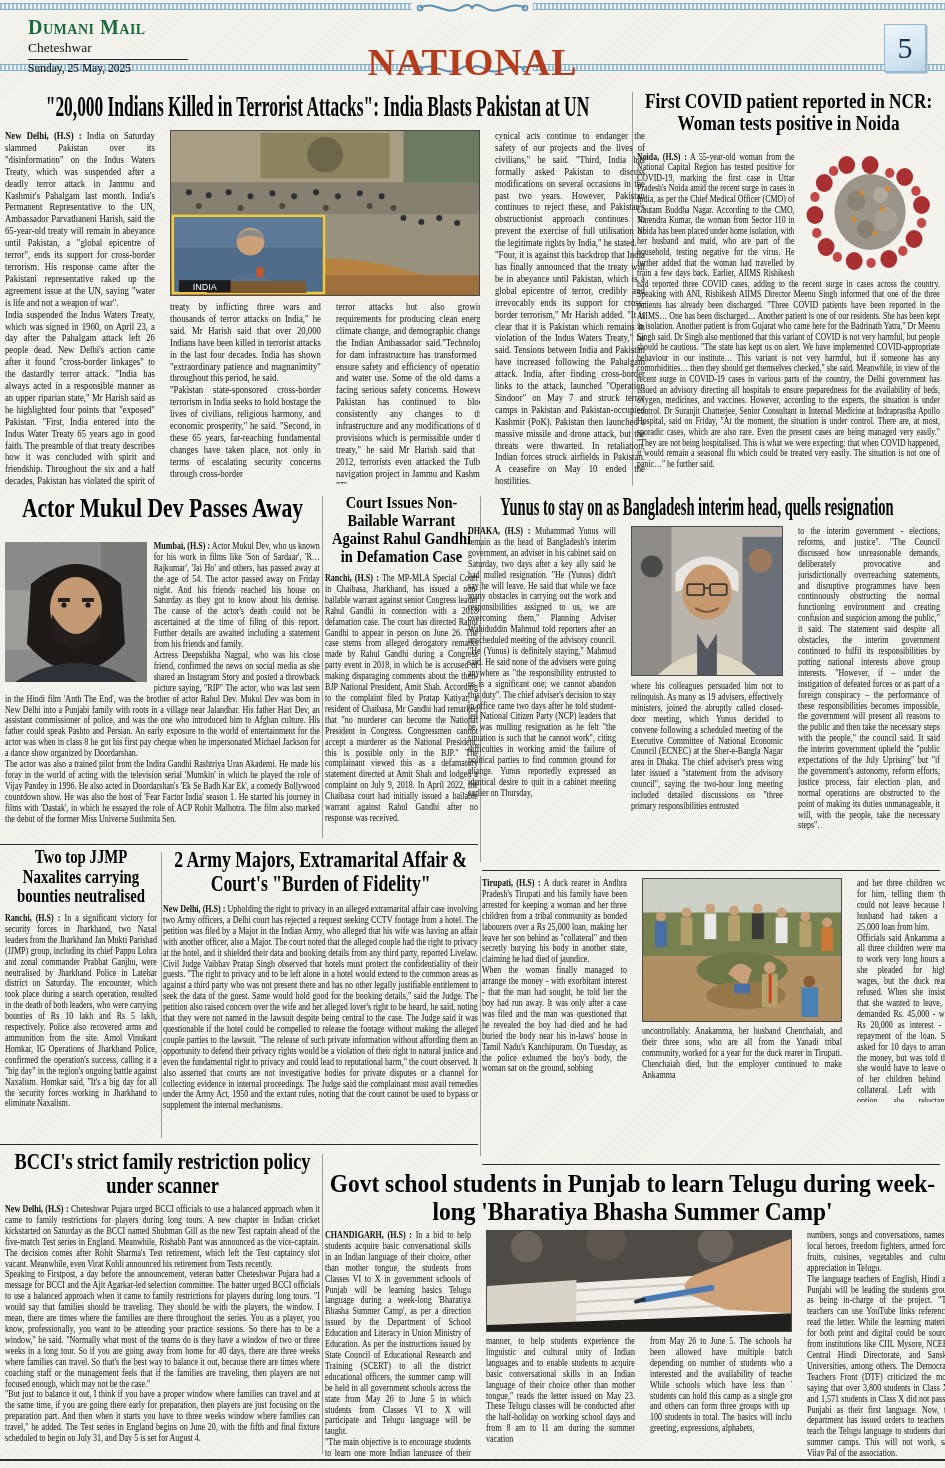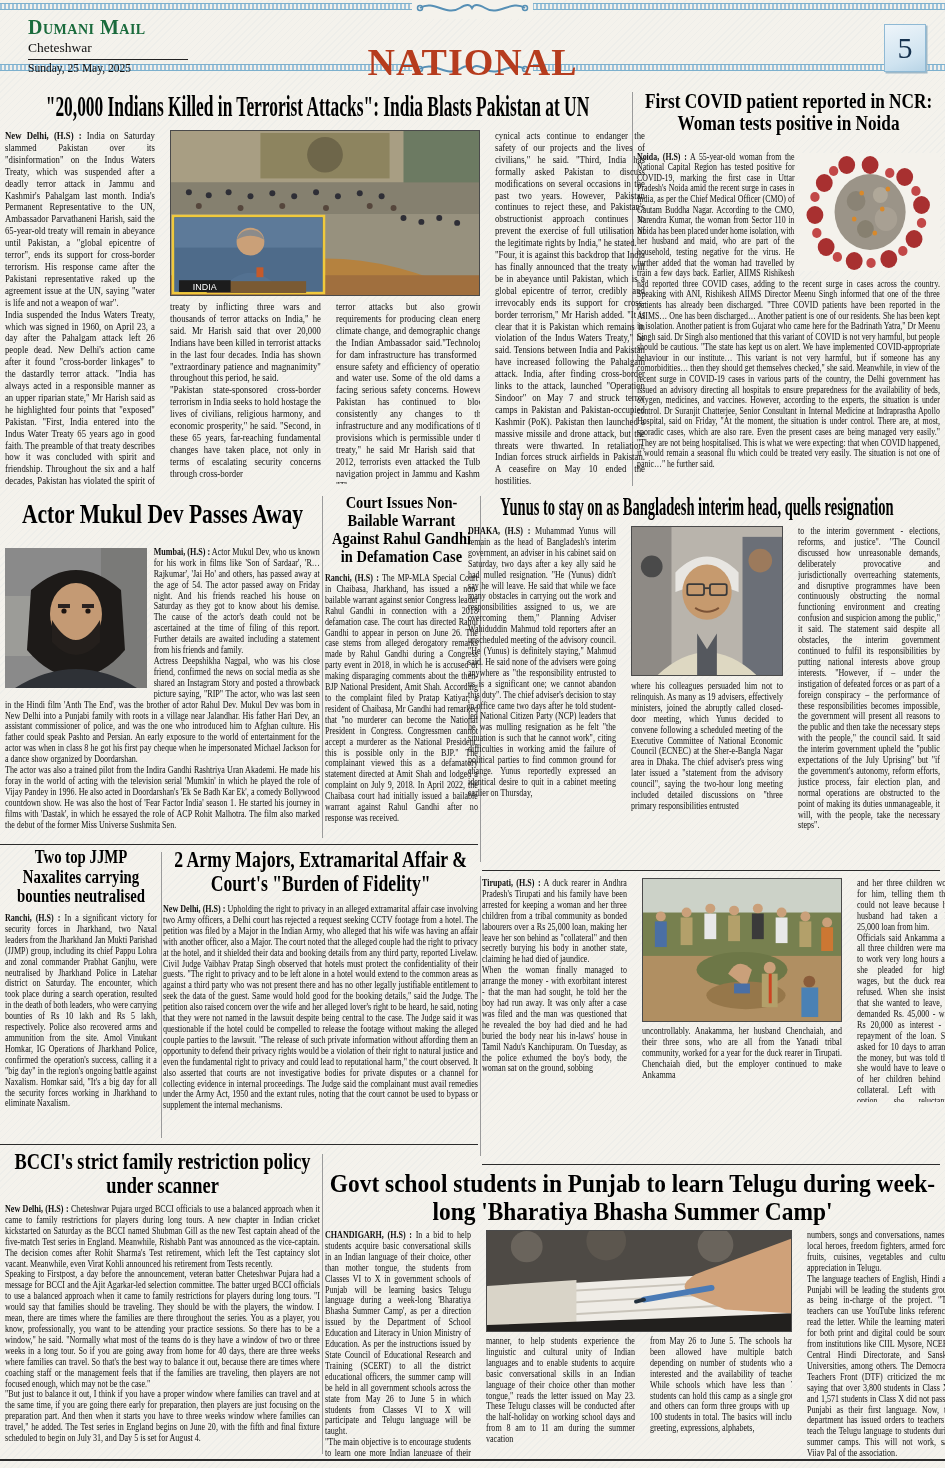--- a/index.html
+++ b/index.html
@@ -199,21 +199,21 @@
               <circle cx="58" cy="66" r="2.5"></circle>
             <circle cx="80" cy="80" r="2.5"></circle>
               <circle cx="94" cy="36" r="2.5"></circle>
           </g>
         </svg><span class="dateline">Noida, (H.S) :</span> <span>A 55-year-old woman from the National Capital Region has tested positive for COVID-19, marking the first case in Uttar Pradesh's Noida amid the recent surge in cases in India, as per the Chief Medical Officer (CMO) of Gautam Buddha Nagar. According to the CMO, Narendra Kumar, the woman from Sector 110 in Noida has been placed under home isolation, with her husband and maid, who are part of the household, testing negative for the virus. He further added that the woman had travelled by train a few days back. Earlier, AIIMS Rishikesh had reported three COVID cases, adding to the recent surge in cases across the country. Speaking with ANI, Rishikesh AIIMS Director Meenu Singh informed that one of the three patients has already been discharged. "Three COVID patients have been reported in the AIIMS… One has been discharged… Another patient is one of our residents. She has been kept in isolation. Another patient is from Gujarat who came here for the Badrinath Yatra," Dr Meenu Singh said. Dr Singh also mentioned that this variant of COVID is not very harmful, but people should be cautious. "The state has kept us on alert. We have implemented COVID-appropriate behaviour in our institute… This variant is not very harmful, but if someone has any comorbidities… then they should get themselves checked," she said. Meanwhile, in view of the recent surge in COVID-19 cases in various parts of the country, the Delhi government has issued an advisory directing all hospitals to ensure preparedness for the availability of beds, oxygen, medicines, and vaccines. However, according to the experts, the situation is under control. Dr Suranjit Chatterjee, Senior Consultant in Internal Medicine at Indraprastha Apollo Hospital, said on Friday, "At the moment, the situation is under control. There are, at most, sporadic cases, which are also rare. Even the present cases are being managed very easily." "They are not being hospitalised. This is what we were expecting: that when COVID happened, it would remain a seasonal flu which could be treated very easily. The situation is not one of panic…" he further said.</span>
       </div>
     </div>
   </section>
 
   <section class="article" style="left:5px; top:494px; width:315px; height:344px;">
-    <div class="hl-wrap" style="height:32px;margin-top:6px;">
+    <div class="hl-wrap" style="height:32px;">
       <div class="hl" style="font-size:27px; width:125%; transform:scaleX(.8); text-align:center; white-space:nowrap;">Actor Mukul Dev Passes Away</div>
     </div>
     <div class="colw" style="height:308px; margin-top:4px;">
       <div class="cond">
         <svg class="fl-l" width="169" height="140" viewBox="0 0 142 140" preserveAspectRatio="none">
           <rect width="142" height="140" fill="#8a8a8a"></rect>
           <rect x="96" y="0" width="46" height="140" fill="#7a7a78"></rect>
           <rect x="0" y="48" width="30" height="60" fill="#9c9c98"></rect>
           <path d="M26,42 Q71,2 116,42 L120,102 Q98,128 71,130 Q44,128 22,102 Z" fill="#1d1a18"></path>
           <ellipse cx="71" cy="66" rx="26" ry="31" fill="#c49a74"></ellipse>

